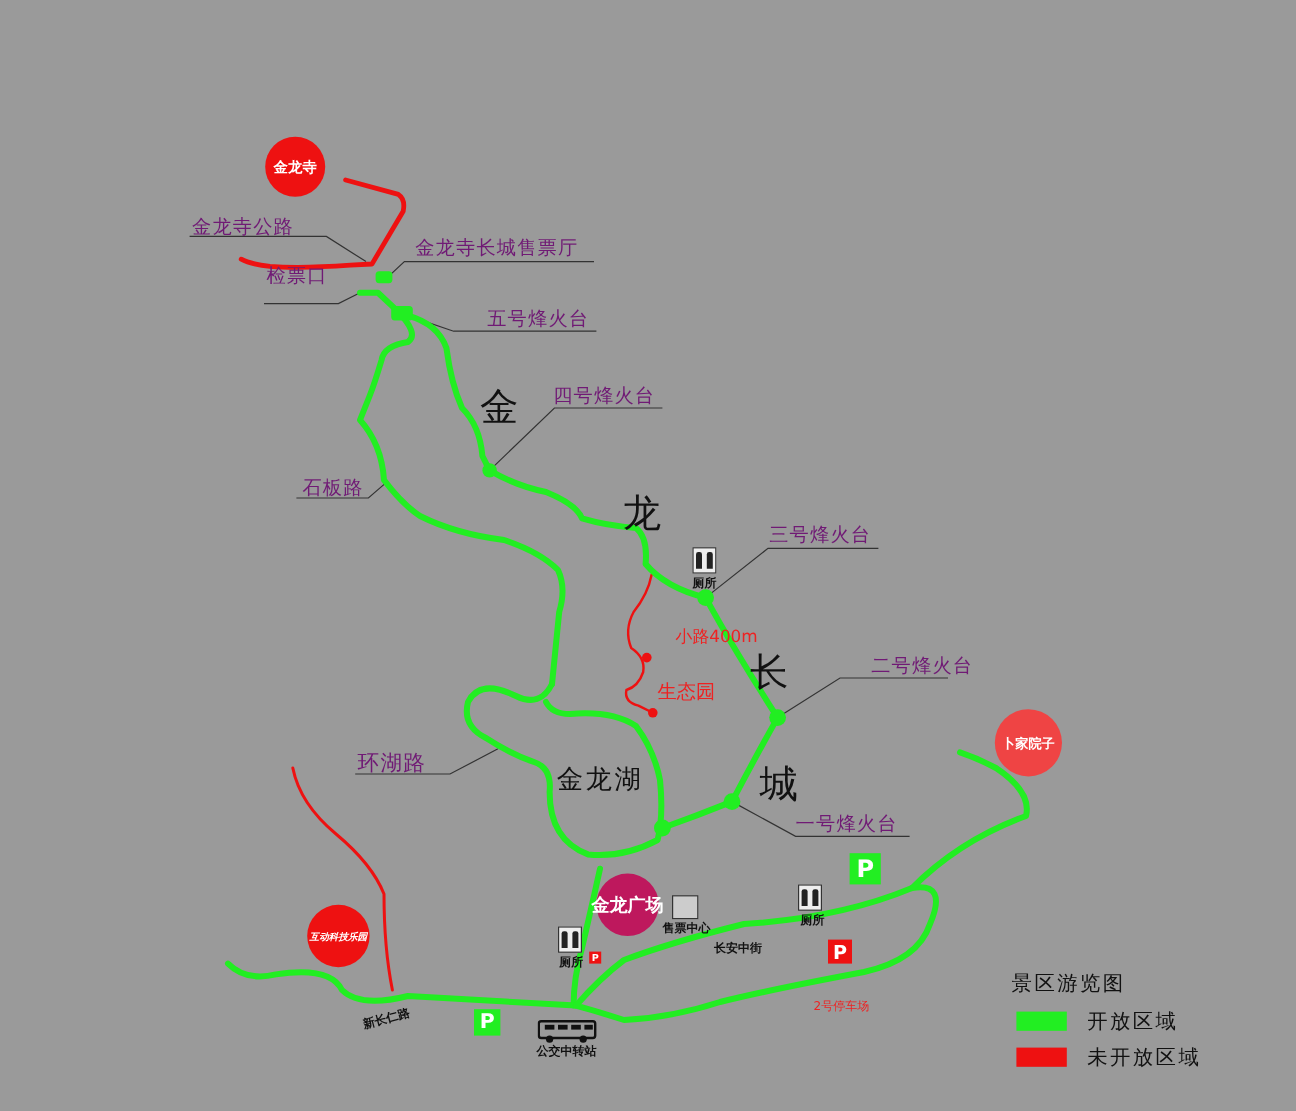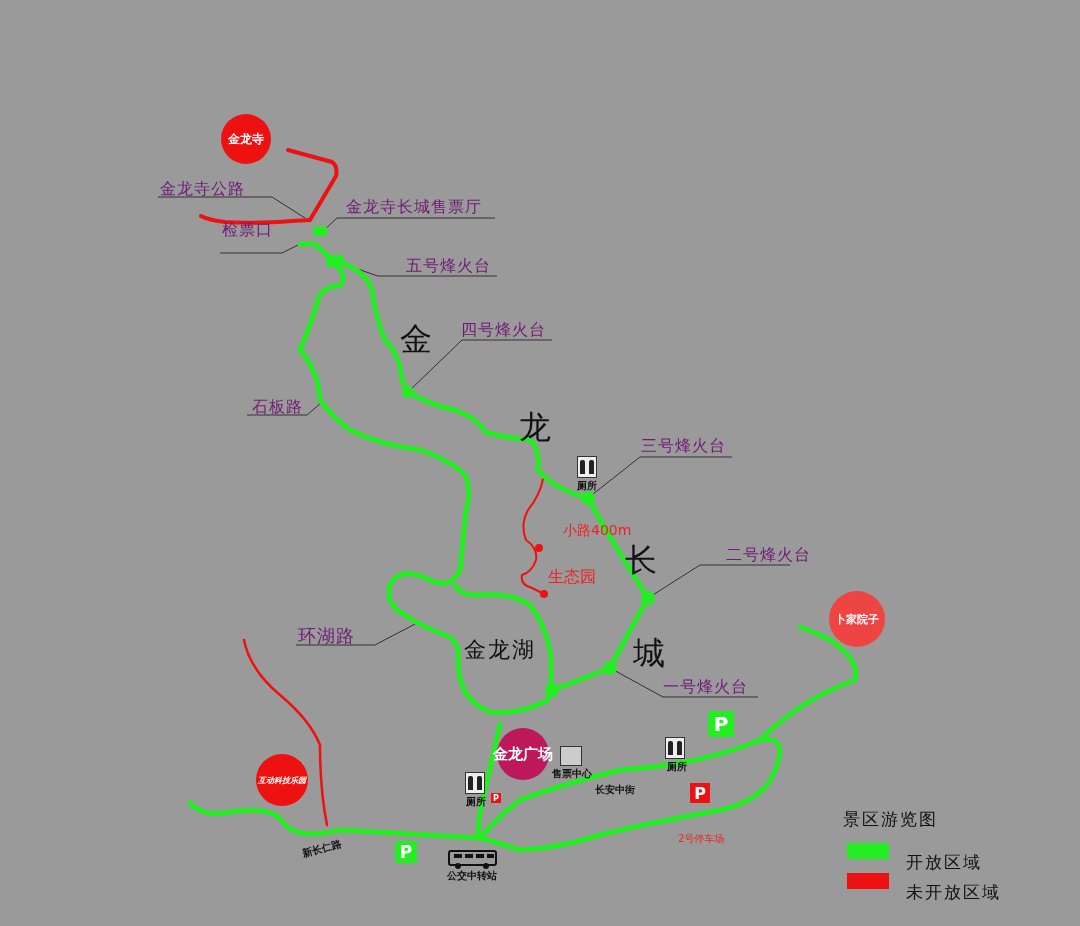--- a/index.html
+++ b/index.html
@@ -11,21 +11,21 @@
   .lake { position:absolute; font-size:22px; color:#111; letter-spacing:2px; }
   .small { position:absolute; font-size:10px; color:#111; font-weight:bold; white-space:nowrap; }
   .red-txt { position:absolute; color:#ee2222; white-space:nowrap; }
   .circle { position:absolute; border-radius:50%; display:flex; align-items:center; justify-content:center;
             color:#fff; font-weight:bold; white-space:nowrap; }
   .p-icon { position:absolute; display:flex; align-items:center; justify-content:center; color:#fff; font-weight:bold; }
   .wc { position:absolute; width:18px; height:20px; border:1px solid #333; background:#eee; display:flex; justify-content:space-around; align-items:center; }
   .wc span { width:5px; height:14px; background:#222; border-radius:2px 2px 0 0; }
   .legend-title { position:absolute; left:843px; top:808px; font-size:17px; color:#111; letter-spacing:2px; }
   .legend-swatch { position:absolute; width:42px; height:16px; }
-  .legend-label { position:absolute; font-size:17px; color:#111; letter-spacing:2px;margin-top:11px; }
+  .legend-label { position:absolute; font-size:17px; color:#111; letter-spacing:2px; }
 </style>
 </head>
 <body>
 
 <svg id="map" width="1080" height="926" viewBox="0 0 1080 926">
 
   <g stroke="#333" stroke-width="1" fill="none">
     <polyline points="158,197 272,197 305,218"></polyline>
     <polyline points="322,232 337,218 495,218"></polyline>
     <polyline points="220,253 282,253 300,244"></polyline>

